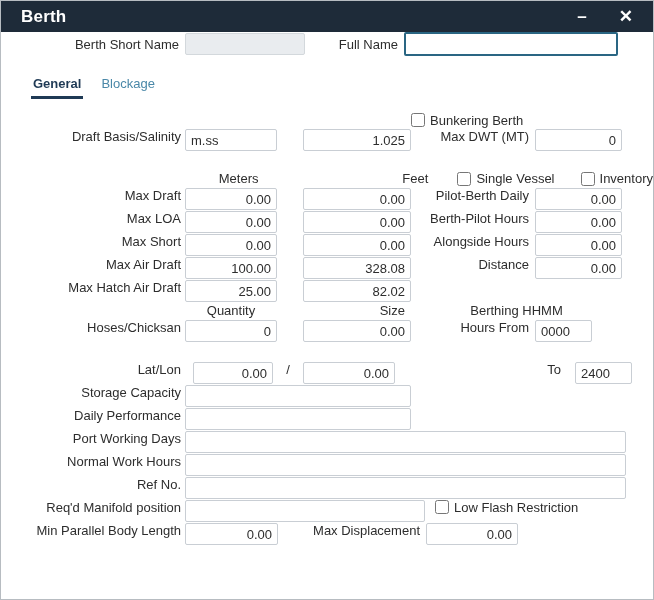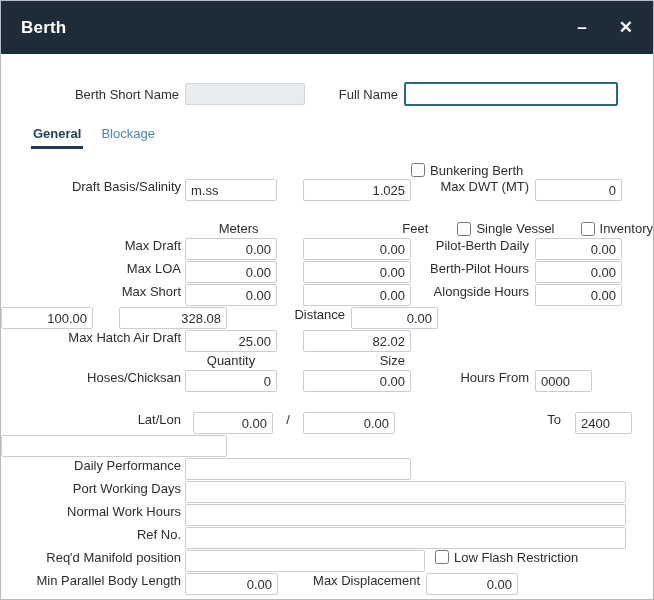--- a/index.html
+++ b/index.html
@@ -1,27 +1,27 @@
 <!DOCTYPE html>
 <html style="--titlebar-bg: #1e2b39; --titlebar-text: #ffffff; --tab-active: #1f3a55; --tab-inactive: #4a88a8; --focus-border: #2a6683; --input-border: #c9ced4; --disabled-bg: #e9ecef; --label-text: #2d2d2d;"><head>
 <meta charset="utf-8">
 <style>
   * { box-sizing: border-box; }
   html,body { margin:0; padding:0; background:#f0f0f0; }
   body { font-family:"Liberation Sans", sans-serif; font-size:13px; color:var(--label-text,#2d2d2d); }
   .dialog { width:654px; height:600px; background:#ffffff; border:1px solid #b7bcc1; overflow:hidden; margin:0; }
 
   
-  .titlebar { height:53px; background:var(--titlebar-bg,#1e2b39); color:var(--titlebar-text,#fff);
+  .titlebar { height:31px; background:var(--titlebar-bg,#1e2b39); color:var(--titlebar-text,#fff);
               display:flex; align-items:center; padding:0 20px; }
   .title { font-size:17px; font-weight:bold; letter-spacing:.2px; }
   .win-btns { margin-left:auto; display:flex; align-items:center; gap:32px; }
   .win-btn { color:#fff; font-size:17px; font-weight:bold; line-height:1; cursor:pointer; user-select:none; }
 
-  .content { padding-top:28px; }
+  .content { }
 
   .row { display:flex; align-items:flex-start; margin-bottom:1px; }
 
   
   .lbl { text-align:right; display:inline-block; }
   .lbl-main { width:184px; padding-right:4px; text-align:right; }
   .w-rl { width:124px; padding-right:6px; }
 
   
   input.txt { height:22px; border:1px solid var(--input-border,#c9ced4); border-radius:2px;
@@ -158,39 +158,41 @@
     <div class="row">
       <span class="lbl-main">Max Short</span>
       <input class="txt w-c1 num" type="text" value="0.00" style="">
       <span class="gap26"></span>
       <input class="txt w-c2 num" type="text" value="0.00" style="">
       <span class="lbl w-rl">Alongside Hours</span>
       <input class="txt w-ri num" type="text" value="0.00" style="">
     </div>
 
     <div class="row">
+      <span class="lbl-main">Max Air Draft</span>
       <input class="txt w-c1 num" type="text" value="100.00" style="">
       <span class="gap26"></span>
       <input class="txt w-c2 num" type="text" value="328.08" style="">
       <span class="lbl w-rl">Distance</span>
       <input class="txt w-ri num" type="text" value="0.00" style="">
     </div>
 
     <div class="row">
       <span class="lbl-main">Max Hatch Air Draft</span>
       <input class="txt w-c1 num" type="text" value="25.00" style="">
       <span class="gap26"></span>
       <input class="txt w-c2 num" type="text" value="82.02" style="">
     </div>
 
     <div class="hdr-row">
       <span class="hdr-sp"></span>
       <span class="hdr-c1">Quantity</span>
       <span class="gap26"></span>
       <span class="hdr-c2">Size</span>
+      <span class="right-area center">Berthing HHMM</span>
     </div>
 
     <div class="row">
       <span class="lbl-main">Hoses/Chicksan</span>
       <input class="txt w-c1 num" type="text" value="0" style="">
       <span class="gap26"></span>
       <input class="txt w-c2 num" type="text" value="0.00" style="">
       <span class="lbl w-rl">Hours From</span>
       <input class="txt w57" type="text" value="0000" style="">
     </div>
@@ -198,20 +200,21 @@
     <div class="row mt20">
       <span class="lbl-main">Lat/Lon</span>
       <input class="txt w80 num" type="text" value="0.00" style="">
       <span class="slash">/</span>
       <input class="txt w92b num" type="text" value="0.00" style="">
       <span class="to-lbl">To</span>
       <input class="txt w57" type="text" value="2400" style="">
     </div>
 
     <div class="row">
+      <span class="lbl-main">Storage Capacity</span>
       <input class="txt w226" type="text" style="">
     </div>
 
     <div class="row">
       <span class="lbl-main">Daily Performance</span>
       <input class="txt w226" type="text" style="">
     </div>
 
     <div class="row">
       <span class="lbl-main">Port Working Days</span>

